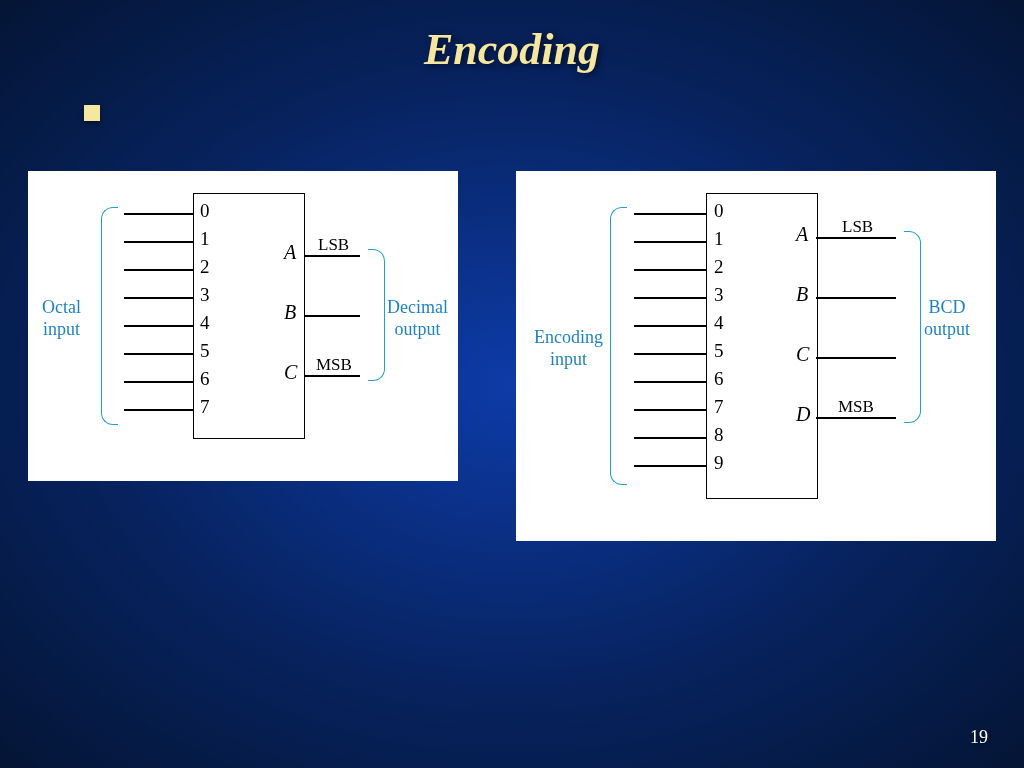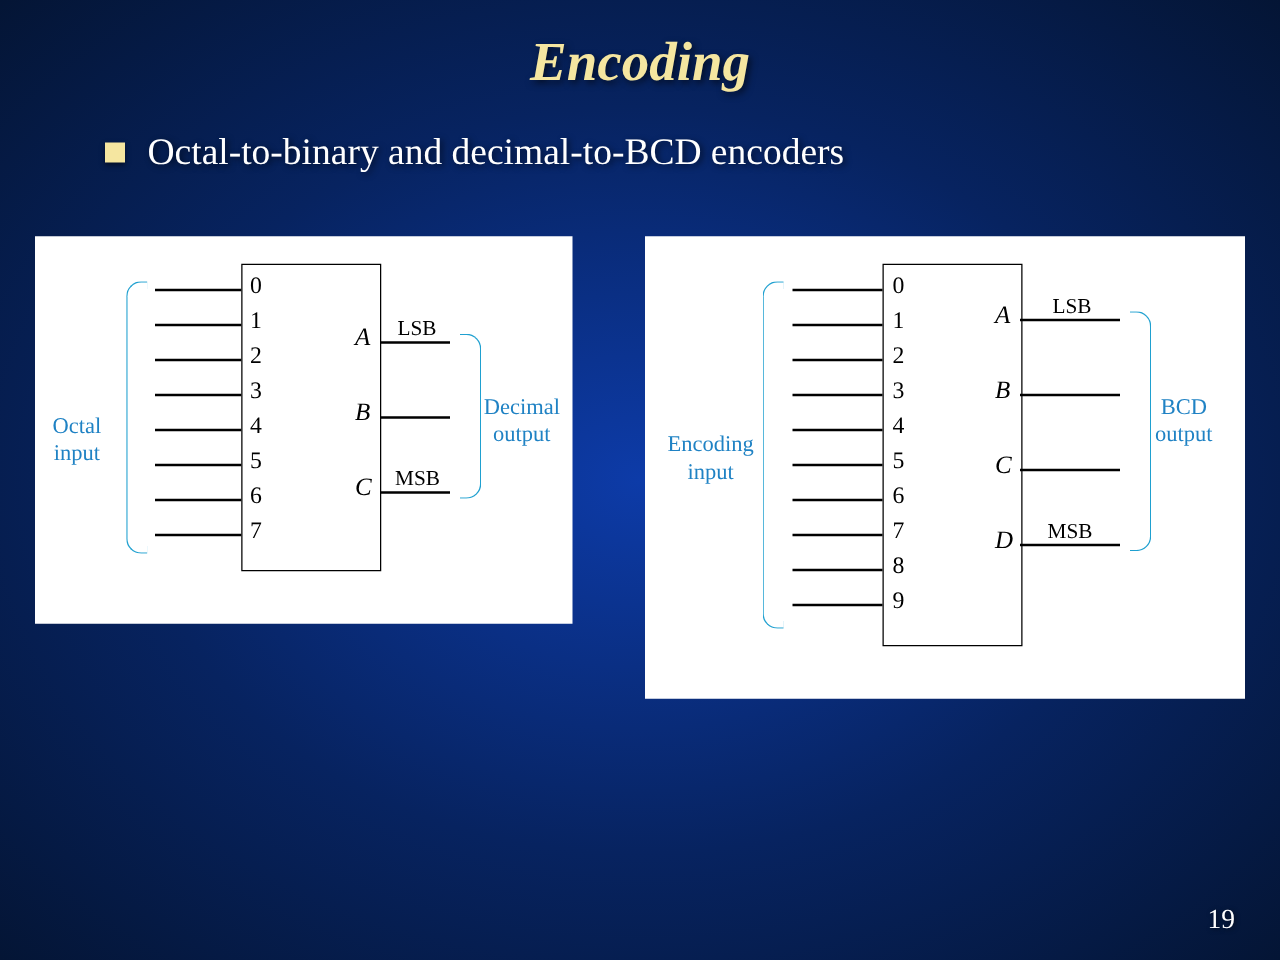--- a/index.html
+++ b/index.html
@@ -67,21 +67,21 @@
     color: #1f82c4;
     font-size: 18px;
     line-height: 22px;
     text-align: center;
   }
 
   .brl { position:absolute; border:1.5px solid #1fa0d0; border-right:none; border-radius: 12px 0 0 12px; }
   .brr { position:absolute; border:1.5px solid #1fa0d0; border-left:none;  border-radius: 0 12px 12px 0; }
 
   
-  .oct-in-label  { left: 14px;  top: 140px; text-align: center; }
+  .oct-in-label  { left: 14px;  top: 125px; text-align: center; }
   .oct-out-label { left: 359px; top: 125px; }
   .oct-in-br     { left: 73px;  top: 36px;  width: 16px; height: 216px; }
   .oct-out-br    { left: 340px; top: 78px;  width: 16px; height: 130px; }
 
   
   .dec-in-label  { left: 18px;  top: 155px; }
   .dec-out-label { left: 408px; top: 125px; }
   .dec-in-br     { left: 94px;  top: 36px;  width: 16px; height: 276px; }
   .dec-out-br    { left: 388px; top: 60px;  width: 16px; height: 190px; }
 
@@ -103,32 +103,31 @@
   }
   .sig-tag {
     position: absolute;
     font-size: 17px;
   }
   .page-num {
     position: absolute;
     right: 36px;
     bottom: 20px;
     color: #ffffff;
-    font-size: 22px;
+    font-size: 18px;
     text-shadow: 1px 1px 4px rgba(0,0,0,.6);
   }
 </style>
 </head>
 <body>
 
 <div class="title">Encoding</div>
 
 <div class="bullet-row">
   <div class="bullet-square"></div>
-  <div class="bullet-text">Octal-to-binary and decimal-to-BCD encoders</div>
 </div>
 
 <div class="diagram-row">
 
   <div class="panel panel-left">
     <div class="in-label oct-in-label">
       <span>Octal</span><br><span>input</span>
     </div>
     <div class="brl oct-in-br"></div>
     <div class="block block-left"></div>

